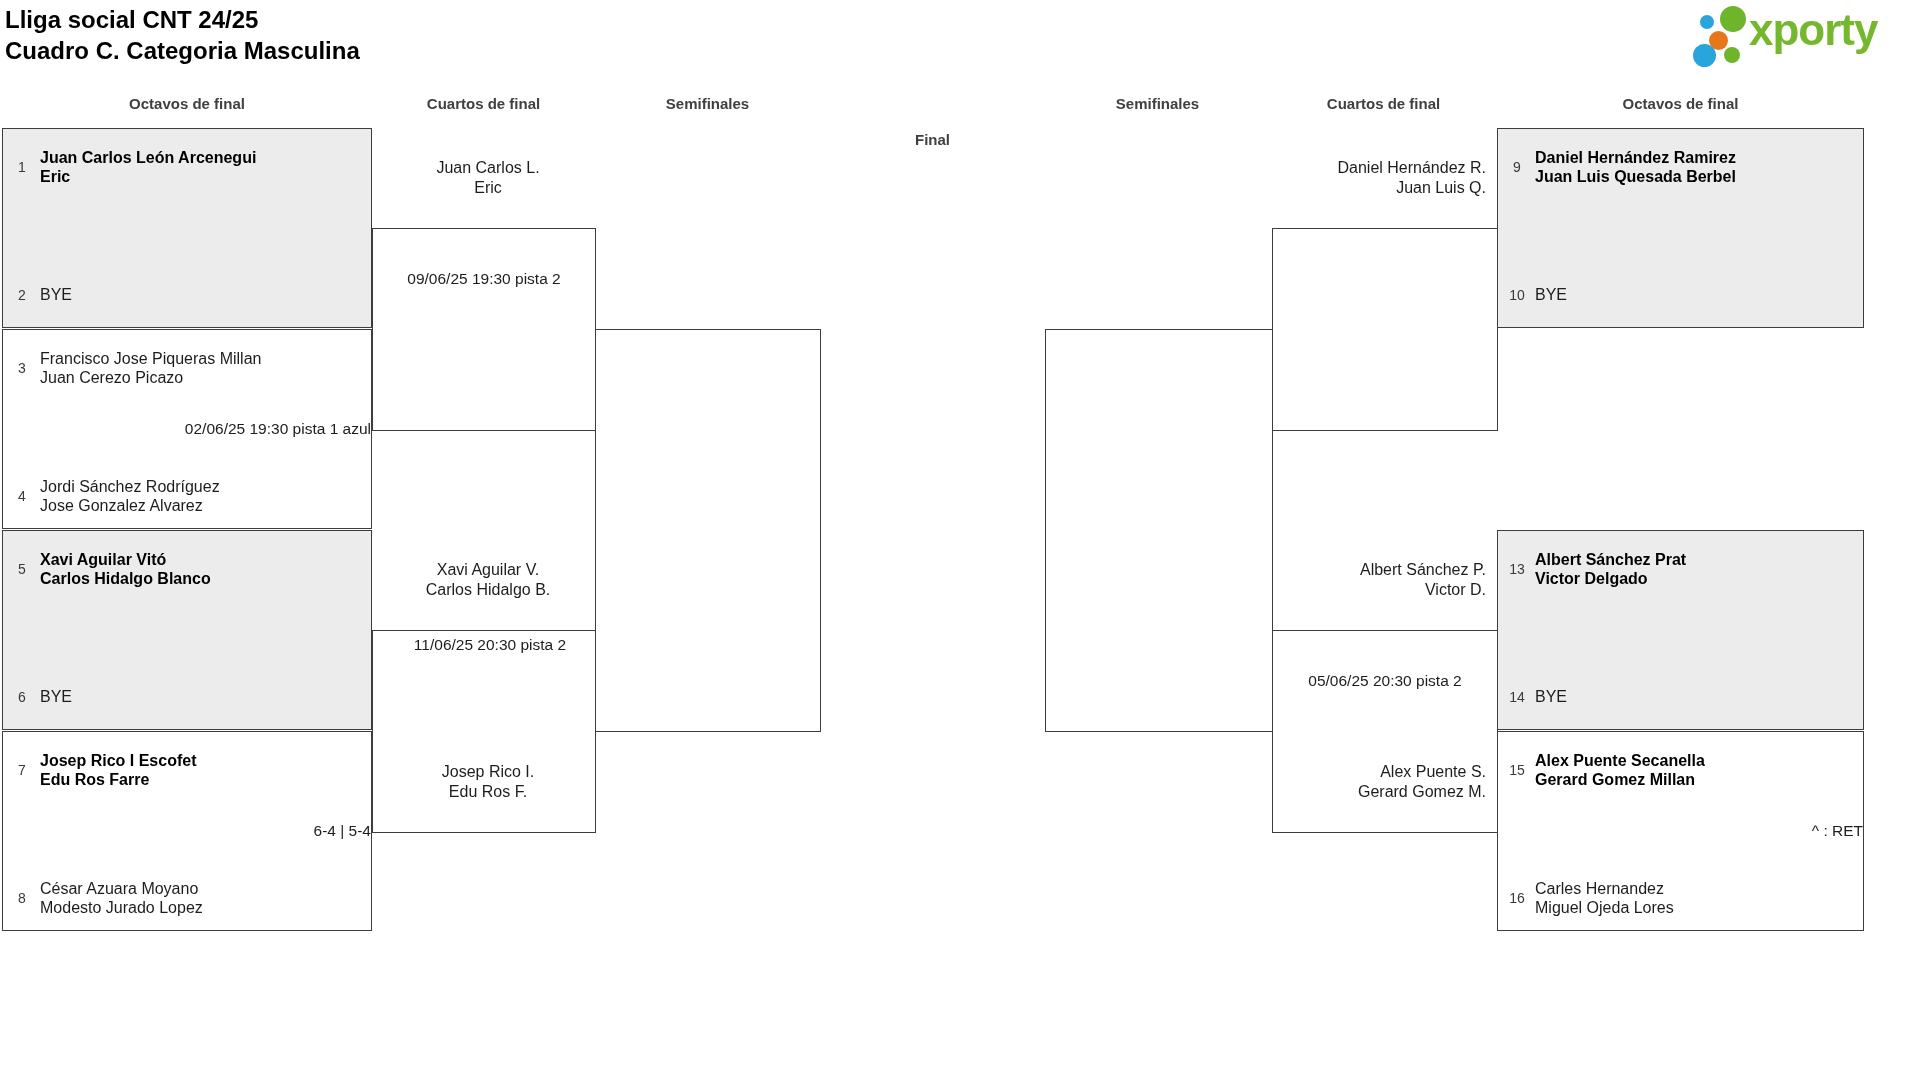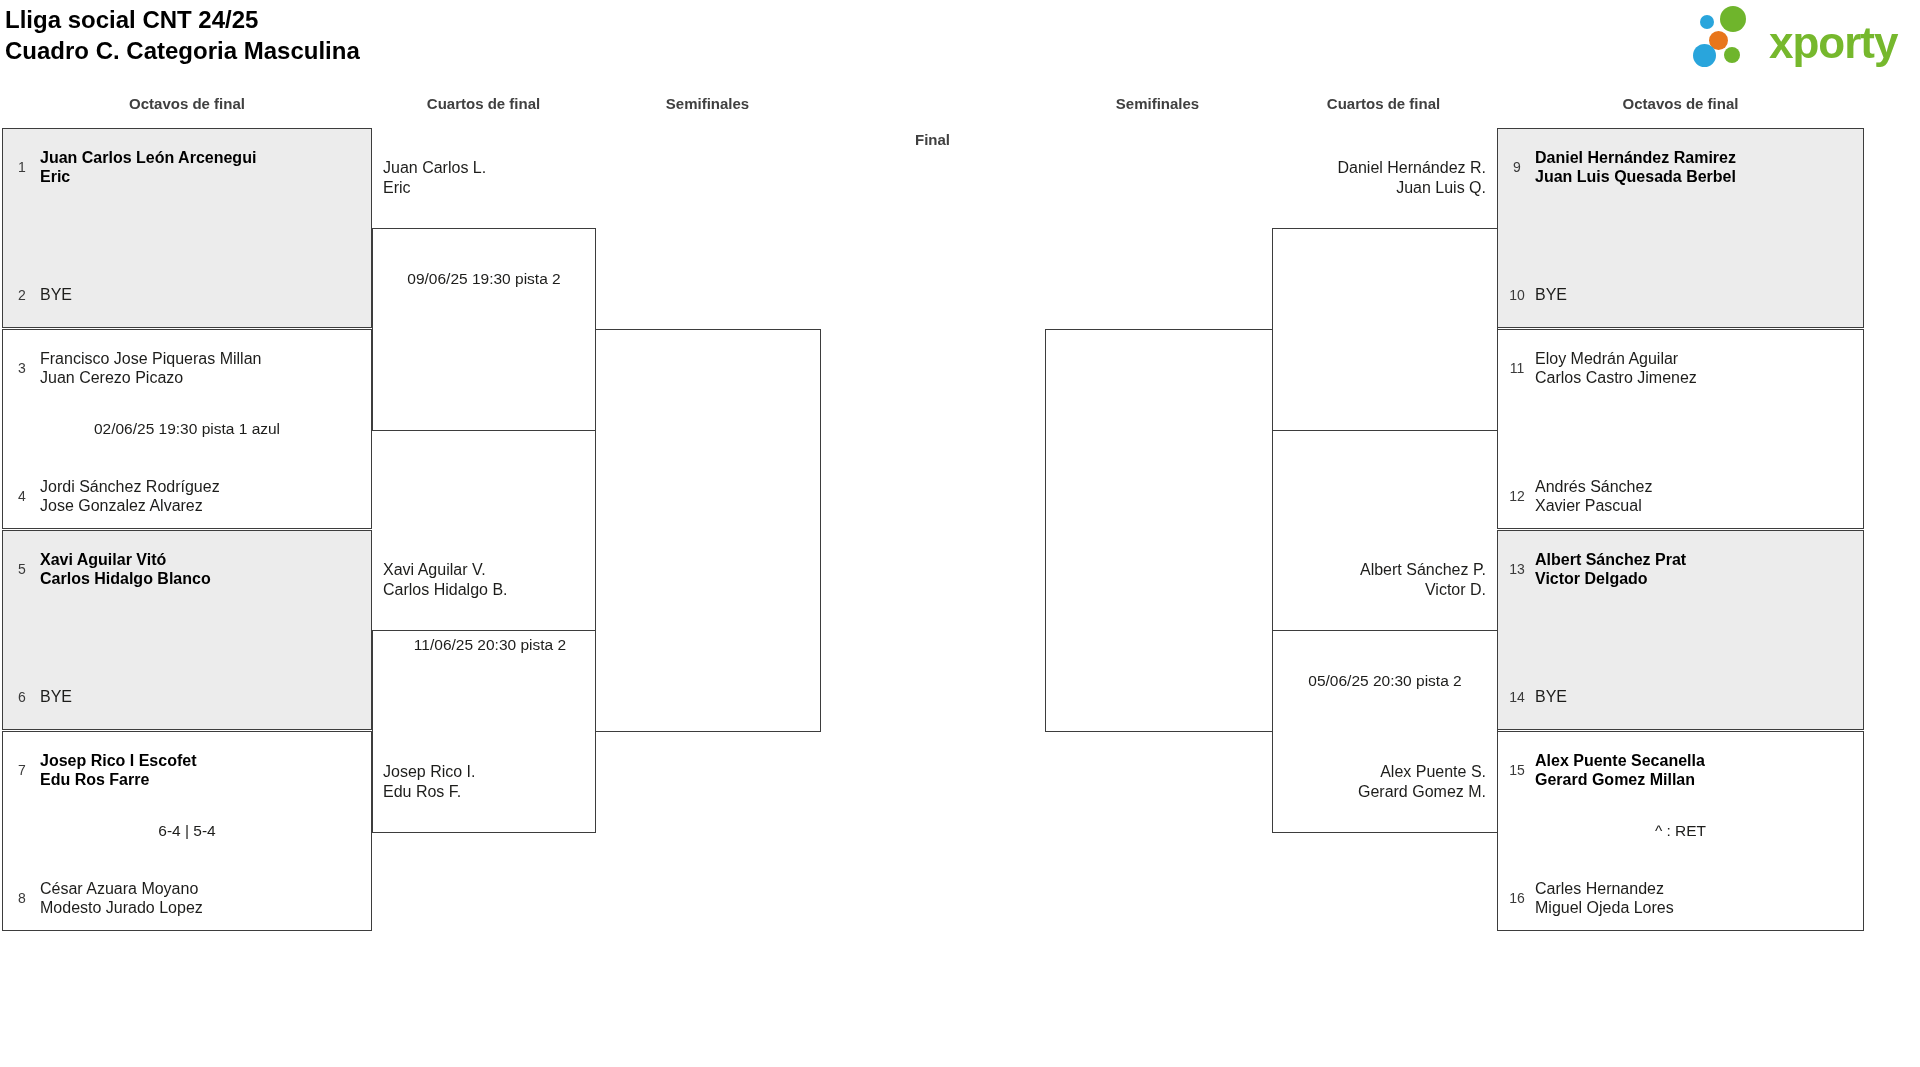--- a/index.html
+++ b/index.html
@@ -10,21 +10,21 @@
   .title{position:absolute;left:5px;top:4px;font-size:24px;font-weight:700;color:#000;line-height:31px;white-space:nowrap;}
 
   
   .logo{position:absolute;left:1693px;top:2px;width:220px;height:70px;}
   .dot{position:absolute;border-radius:50%;}
   .dot.d1{left:7px;top:13px;width:14px;height:14px;}
   .dot.d2{left:27px;top:4px;width:26px;height:26px;}
   .dot.d3{left:16px;top:29px;width:19px;height:19px;}
   .dot.d4{left:0px;top:42px;width:23px;height:23px;}
   .dot.d5{left:31px;top:45px;width:16px;height:16px;}
-  .logo-text{position:absolute;left:76px;top:2px;font-size:44px;line-height:52px;font-weight:800;letter-spacing:-1px;margin-top:13px;}
+  .logo-text{position:absolute;left:56px;top:2px;font-size:44px;line-height:52px;font-weight:800;letter-spacing:-1px;}
 
   
   .round-header{position:absolute;top:95px;font-size:15px;font-weight:600;text-align:center;color:#404040;}
   .rh0{left:2px;width:370px;}
   .rh1{left:372px;width:223px;}
   .rh2{left:595px;width:225px;}
   .rh3{left:820px;width:225px;margin-top:36px;}
   .rh4{left:1045px;width:225px;}
   .rh5{left:1270px;width:227px;}
   .rh6{left:1497px;width:367px;}
@@ -35,34 +35,34 @@
   .m-l{left:2px;}
   .m-r{left:1497px;width:367px;}
   .row0{top:128px;} .row1{top:329px;} .row2{top:530px;} .row3{top:731px;}
 
   .team{position:absolute;left:6px;right:6px;display:flex;align-items:center;gap:5px;}
   .team.top{top:6px;height:64px;}
   .team.bottom{top:134px;height:64px;}
   .seed{flex:0 0 26px;text-align:center;font-size:14px;color:#3a3a3a;}
   .tnames{font-size:16px;line-height:19.5px;}
   .tnames.bold{font-weight:700;color:#000;}
-  .match-note{position:absolute;top:90px;left:0;right:0;text-align:center;font-size:15.5px;color:#1d1d1b;}
+  .match-note{position:absolute;top:90px;left:0;right:0;text-align:right;font-size:15.5px;color:#1d1d1b;}
 
   
   .qbox,.sbox{position:absolute;border:1px solid #3d3d3d;background:#fff;box-sizing:border-box;}
   .q-lt{left:372px;top:228px;width:224px;height:203px;}
   .q-lb{left:372px;top:630px;width:224px;height:203px;}
   .q-rt{left:1272px;top:228px;width:226px;height:203px;}
   .q-rb{left:1272px;top:630px;width:226px;height:203px;}
   .s-l{left:595px;top:329px;width:226px;height:403px;}
   .s-r{left:1045px;top:329px;width:228px;height:403px;}
 
   
   .qlabel{position:absolute;font-size:16px;line-height:19.5px;color:#1d1d1b;}
-  .ql-left{left:383px;width:210px;text-align:left;}
+  .ql-left{left:383px;width:210px;text-align:center;}
   .ql-right{left:1272px;width:214px;text-align:right;}
   .pos-top{top:158px;}
   .pos-mid{top:560px;}
   .pos-inside{top:762px;}
   .qnote{position:absolute;text-align:center;font-size:15.5px;color:#1d1d1b;}
   .qn-lt{left:372px;width:224px;top:270px;}
   .qn-lb{left:372px;width:236px;top:636px;}
   .qn-rb{left:1272px;width:226px;top:672px;}
 </style>
 </head>
@@ -169,36 +169,20 @@
       </span>
     </div>
     <div class="team bottom">
       <span class="seed">10</span>
       <span class="tnames">
         <div>BYE</div>
       </span>
     </div>
   </div>
 
-  <div class="match m-r row1">
-    <div class="team top">
-      <span class="seed">11</span>
-      <span class="tnames">
-        <div>Eloy Medrán Aguilar</div>
-        <div>Carlos Castro Jimenez</div>
-      </span>
-    </div>
-    <div class="team bottom">
-      <span class="seed">12</span>
-      <span class="tnames">
-        <div>Andrés Sánchez</div>
-        <div>Xavier Pascual</div>
-      </span>
-    </div>
-  </div>
 
   <div class="match shaded m-r row2">
     <div class="team top">
       <span class="seed">13</span>
       <span class="tnames bold">
         <div>Albert Sánchez Prat</div>
         <div>Victor Delgado</div>
       </span>
     </div>
     <div class="team bottom">

